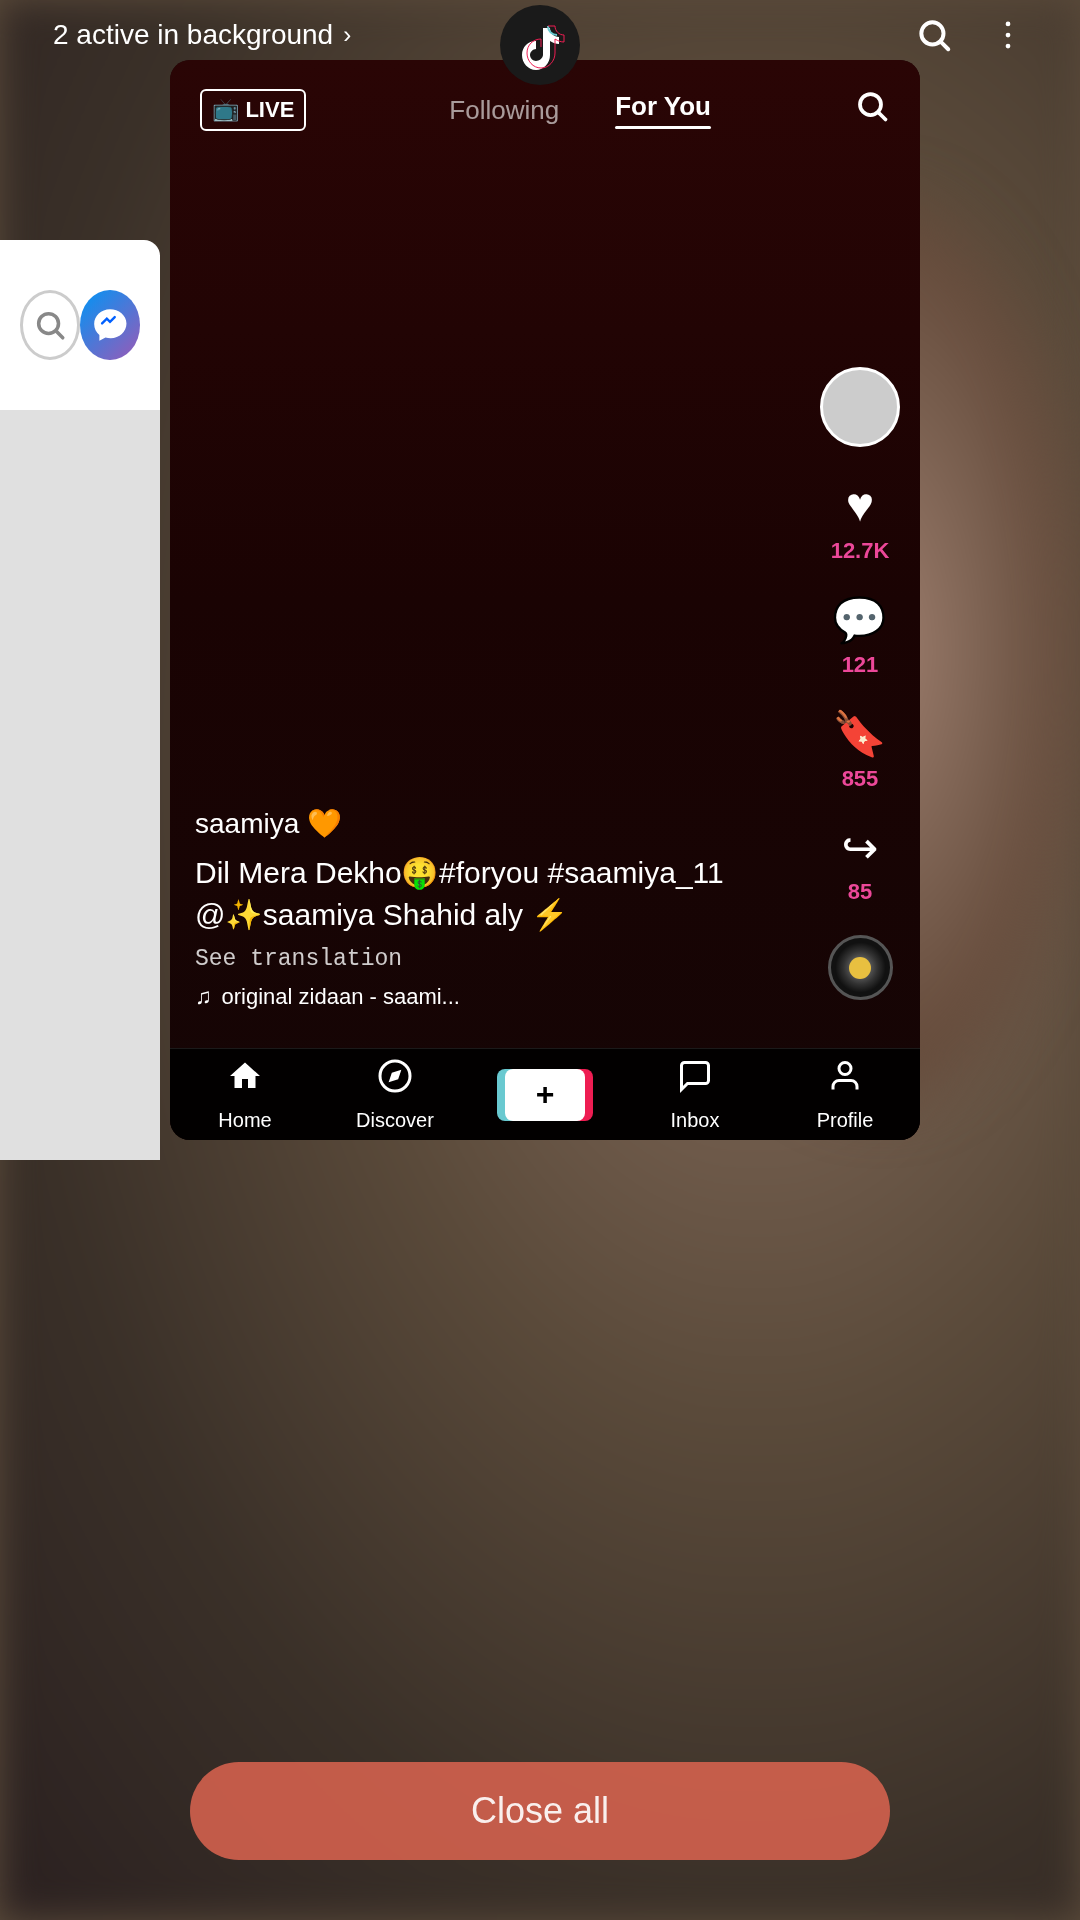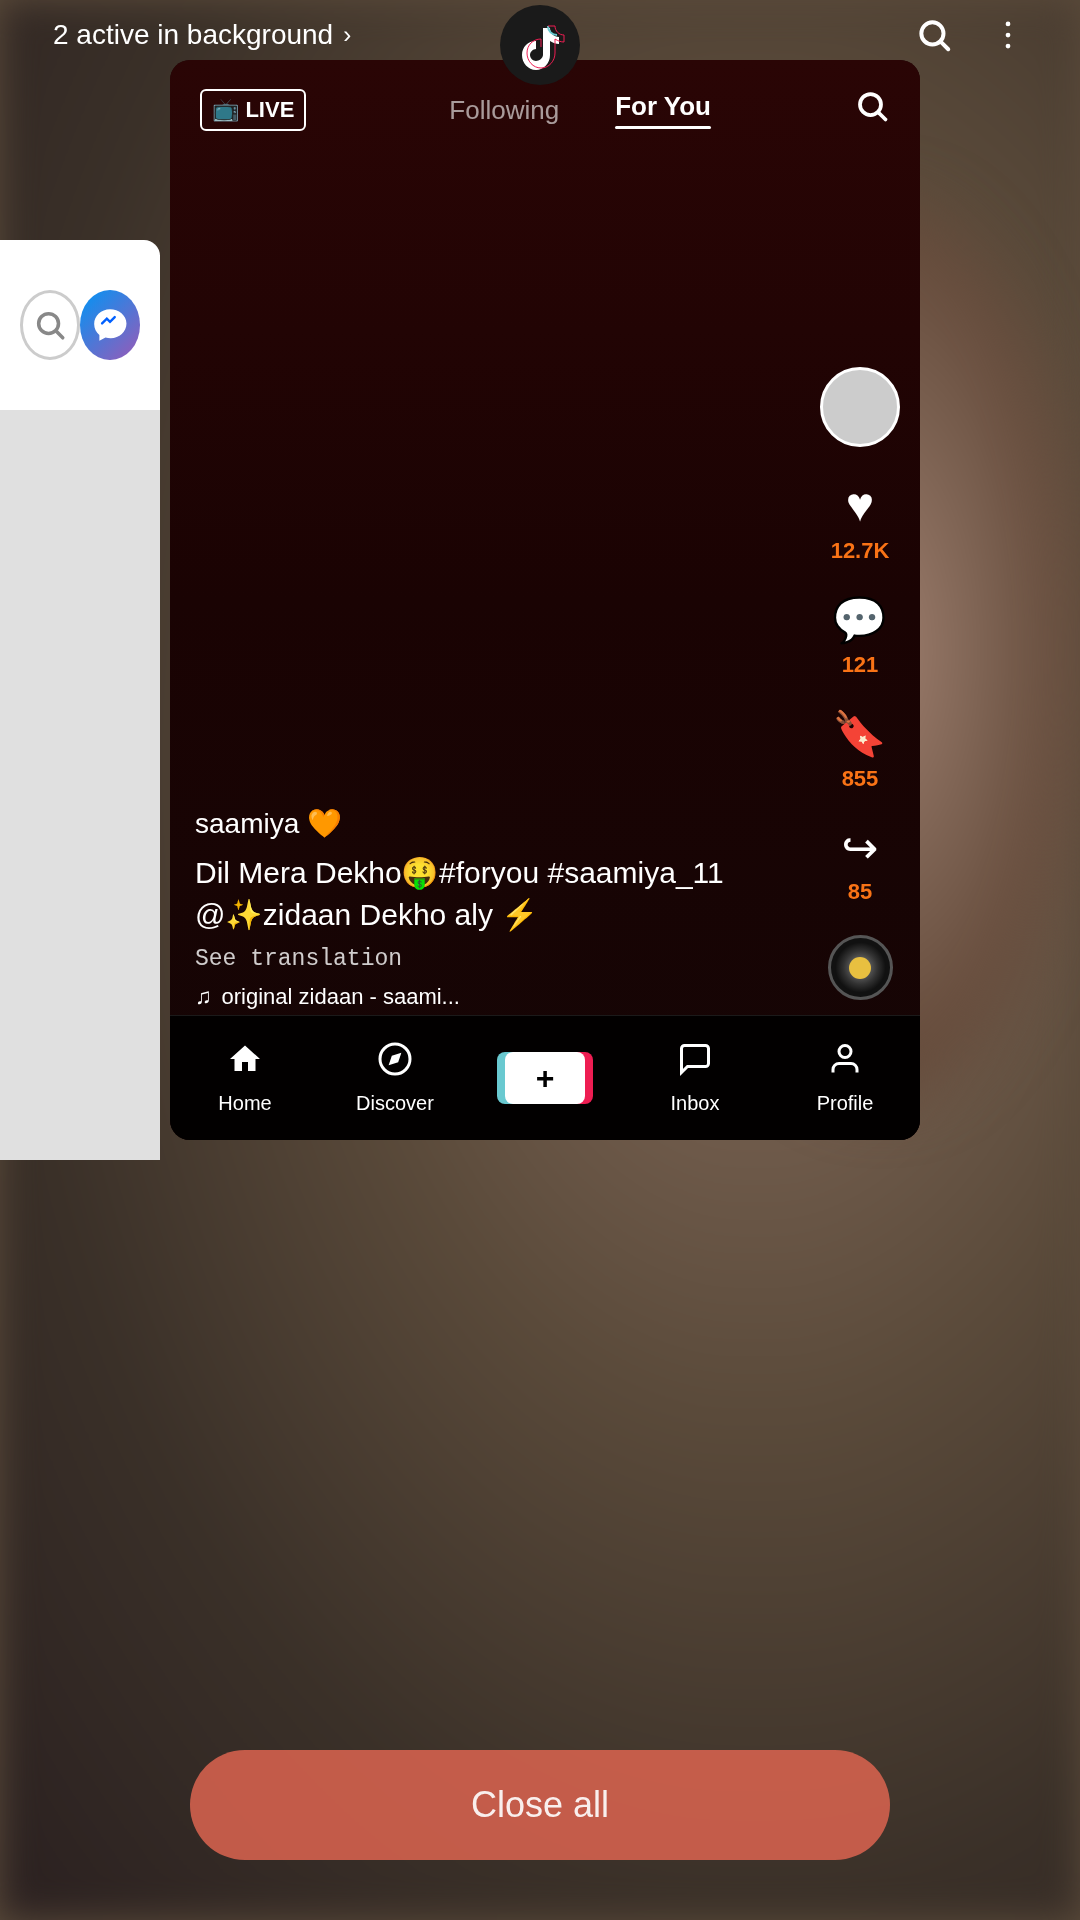--- a/index.html
+++ b/index.html
@@ -248,21 +248,21 @@
 
     .avatar-circle {
       width: 80px;
       height: 80px;
       border-radius: 50%;
       background: #cccccc;
       border: 3px solid #fff;
     }
 
     .action-count {
-      color: #f97316;
+      color: #ec4899;
       font-size: 22px;
       font-weight: 600;
       text-align: center;
     }
 
     .heart-icon {
       color: #fff;
       font-size: 48px;
     }
 
@@ -341,21 +341,21 @@
     .music-note {
       font-size: 22px;
     }
 
     
     .bottom-nav {
       position: absolute;
       bottom: 0;
       left: 0;
       right: 0;
-      height: 125px;
+      height: 92px;
       background: rgba(0,0,0,0.9);
       display: flex;
       align-items: center;
       justify-content: space-around;
       z-index: 20;
       border-top: 1px solid rgba(255,255,255,0.1);
     }
 
     .nav-item {
       display: flex;
@@ -422,21 +422,21 @@
       font-weight: 700;
     }
 
     
     .close-all-btn {
       position: absolute;
       bottom: 60px;
       left: 50%;
       transform: translateX(-50%);
       width: 700px;
-      height: 110px;
+      height: 98px;
       background: rgba(220, 100, 80, 0.85);
       border-radius: 60px;
       display: flex;
       align-items: center;
       justify-content: center;
       z-index: 15;
       cursor: pointer;
       margin-top: 31px;
     }
 
@@ -570,21 +570,21 @@
         <div class="music-center"></div>
       </div>
     </div>
 
   </div>
 
   <div class="bottom-info">
     <div class="creator-name">saamiya 🧡</div>
     <div class="video-caption">
       <span>Dil Mera Dekho🤑#foryou #saamiya_11</span><br>
-      <span>@✨zidaan Dekho aly ⚡</span>
+      <span>@✨saamiya Shahid aly ⚡</span>
     </div>
     <div class="see-translation">See translation</div>
     <div class="sound-info">
       <span class="music-note">♫</span>
       <span>original zidaan - saami...</span>
     </div>
   </div>
 
   <div class="bottom-nav">
 

